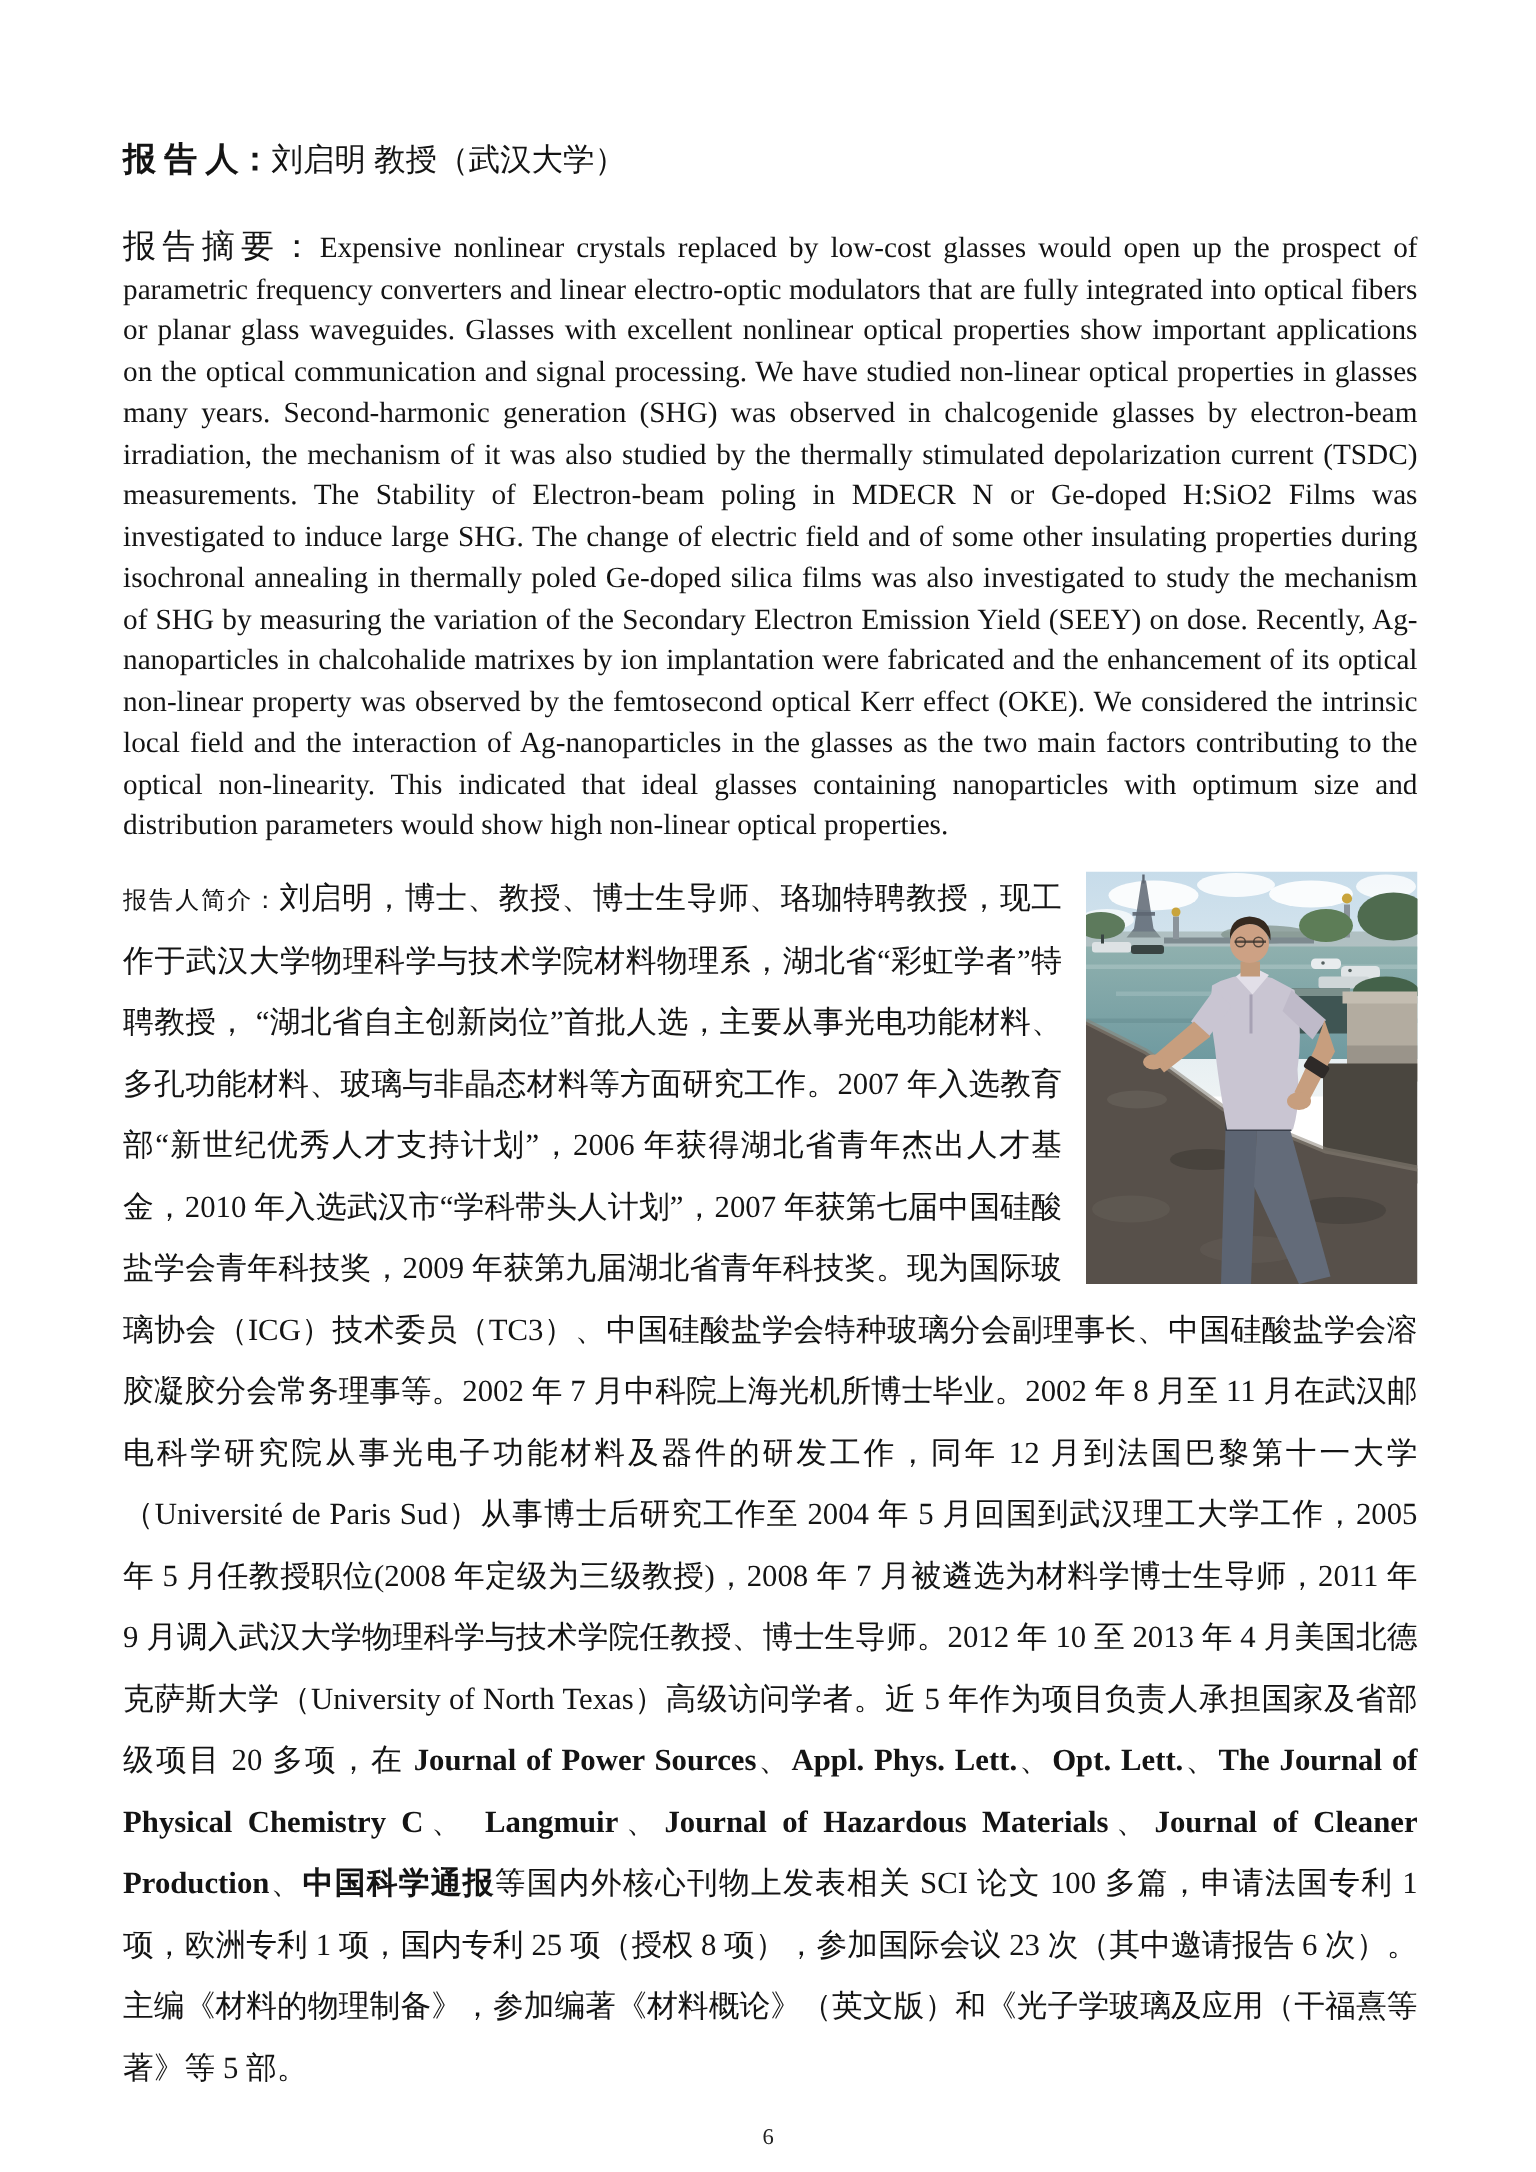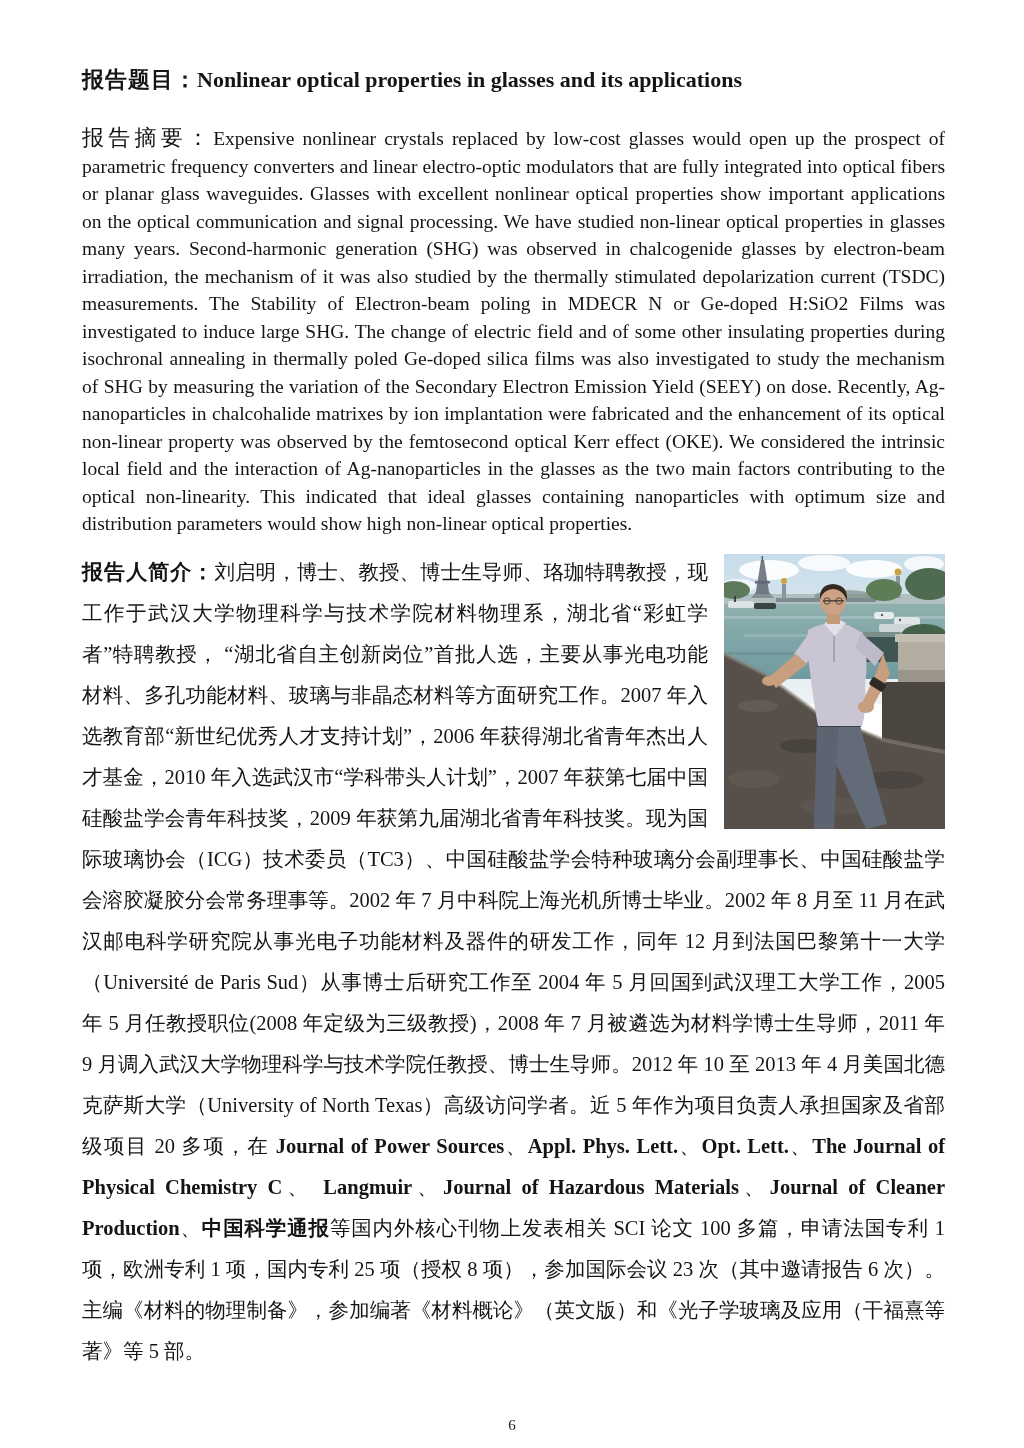--- a/index.html
+++ b/index.html
@@ -22,40 +22,40 @@
     margin:30px 0 0 0;
     font-size:19.5px;line-height:27.5px;
     text-align:justify;
   }
   .abstract-par .sec-label{font-size:22px;font-weight:normal;letter-spacing:1px;}
   .bio-par{
     margin:14px 0 0 0;
     font-size:20.5px;line-height:41px;
     text-align:justify;
   }
-  .bio-par .sec-label{font-size:21px;font-weight:bold;letter-spacing:1px;}
+  .bio-par .sec-label{font-size:16px;font-weight:normal;letter-spacing:1px;}
   .journal{font-weight:bold;}
   .photo-frame{
     float:right;
     width:221px;height:275px;
     margin:2px 0 2px 16px;
   }
   .photo-frame svg{display:block;width:221px;height:275px;}
   .page-num{
     position:absolute;left:0;right:0;bottom:14px;
     text-align:center;font-size:15px;color:#222;
   }
 </style>
 </head>
 <body>
 
 <div class="page">
 
-  <p class="title-line"><span class="zh-label">报告题目：</span><span>Nonlinear optical properties in glasses and its applications</span></p>
 
+  <p class="speaker-line"><span class="zh-label">报 告 人：</span><span class="speaker-name">刘启明 教授（武汉大学）</span></p>
 
   <p class="abstract-par"><span class="sec-label">报告摘要：</span><span>Expensive nonlinear crystals replaced by low-cost glasses would open up the prospect of parametric frequency converters and linear electro-optic modulators that are fully integrated into optical fibers or planar glass waveguides. Glasses with excellent nonlinear optical properties show important applications on the optical communication and signal processing. We have studied non-linear optical properties in glasses many years. Second-harmonic generation (SHG) was observed in chalcogenide glasses by electron-beam irradiation, the mechanism of it was also studied by the thermally stimulated depolarization current (TSDC) measurements. The Stability of Electron-beam poling in MDECR N or Ge-doped H:SiO2 Films was investigated to induce large SHG. The change of electric field and of some other insulating properties during isochronal annealing in thermally poled Ge-doped silica films was also investigated to study the mechanism of SHG by measuring the variation of the Secondary Electron Emission Yield (SEEY) on dose. Recently, Ag-nanoparticles in chalcohalide matrixes by ion implantation were fabricated and the enhancement of its optical non-linear property was observed by the femtosecond optical Kerr effect (OKE). We considered the intrinsic local field and the interaction of Ag-nanoparticles in the glasses as the two main factors contributing to the optical non-linearity. This indicated that ideal glasses containing nanoparticles with optimum size and distribution parameters would show high non-linear optical properties.</span></p>
 
   <p class="bio-par">
     <span class="photo-frame" title="Speaker standing at a stone parapet by the Seine in Paris, Eiffel Tower and Pont Alexandre III in the background">
       <svg viewBox="0 0 221 275" xmlns="http://www.w3.org/2000/svg">
         <defs>
           <linearGradient id="sky" x1="0" y1="0" x2="0" y2="1">
             <stop offset="0" stop-color="#c7dcea"></stop>
             <stop offset="1" stop-color="#eef3f4"></stop>

